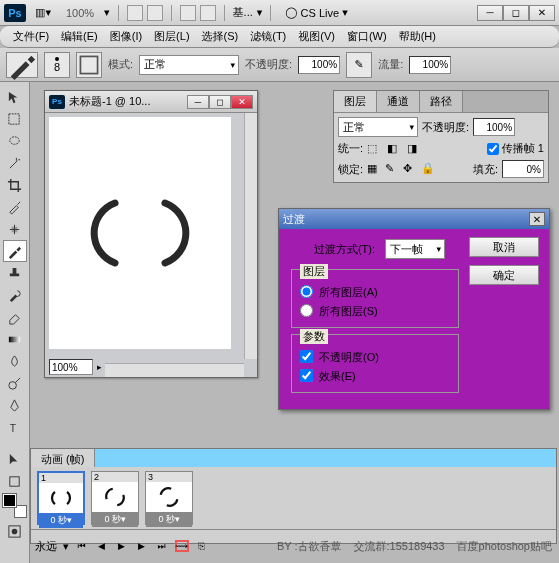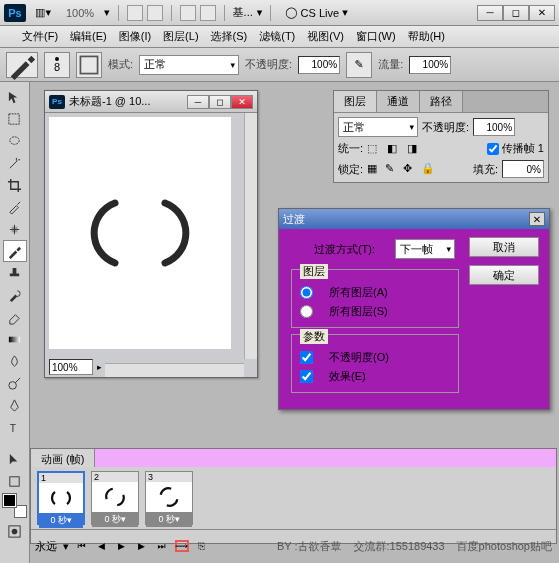--- a/index.html
+++ b/index.html
@@ -10,21 +10,21 @@
 .ps-logo { width: 22px; height: 18px; background: #001e36; color: #31a8ff; font-weight: bold; display: flex; align-items: center; justify-content: center; font-size: 11px; border-radius: 2px; }
 .tb-btn { padding: 2px 4px; border: 1px solid transparent; }
 .zoom { padding: 0 6px; color: #555; }
 .tb-icon { width: 16px; height: 16px; border: 1px solid #999; background: #e8e8e8; }
 .tb-sep { width: 1px; height: 16px; background: #999; margin: 0 4px; }
 .cslive { display: flex; align-items: center; gap: 3px; padding: 0 6px; }
 .winbtns { display: flex; margin-left: auto; }
 .winbtn { width: 26px; height: 16px; border: 1px solid #888; background: linear-gradient(#f4f4f4,#d8d8d8); display: flex; align-items: center; justify-content: center; font-size: 10px; }
 
 
-.menubar { height: 22px; background: linear-gradient(#eaeaea,#d8d8d8); display: flex; align-items: center; padding: 0 16px; border-bottom: 1px solid #888; }
+.menubar { height: 22px; background: linear-gradient(#eaeaea,#d8d8d8); display: flex; align-items: center; padding: 0 7px; border-bottom: 1px solid #888; border-radius: 9px; }
 .menu-item { padding: 2px 6px; }
 
 
 .optbar { height: 34px; background: linear-gradient(#d8d8d8,#c4c4c4); display: flex; align-items: center; padding: 2px 6px; gap: 6px; border-bottom: 1px solid #888; }
 .tool-preview { width: 32px; height: 26px; background: #e8e8e8; border: 1px solid #888; display: flex; align-items: center; justify-content: center; }
 .brush-box { width: 26px; height: 26px; border: 1px solid #888; background: #e8e8e8; display: flex; flex-direction: column; align-items: center; justify-content: center; font-size: 9px; }
 .opt-icon { width: 26px; height: 26px; border: 1px solid #888; background: #e8e8e8; display: flex; align-items: center; justify-content: center; }
 .opt-label { color: #444; }
 .dropdown { height: 20px; background: #fff; border: 1px solid #888; padding: 0 14px 0 4px; min-width: 100px; position: relative; display: flex; align-items: center; }
 .dropdown::after { content:"▾"; position: absolute; right: 3px; font-size: 9px; }
@@ -68,30 +68,30 @@
 .panel-icons { display: flex; gap: 6px; }
 .mini-icon { width: 14px; height: 14px; }
 
 
 .dialog { position: absolute; left: 278px; top: 208px; width: 272px; background: #a21caf; border: 1px solid #666; box-shadow: 2px 2px 4px rgba(0,0,0,0.4); z-index: 50; }
 .dlg-title { height: 20px; background: linear-gradient(#7b9ed8,#3f6bb8); color: #fff; display: flex; align-items: center; padding: 0 4px; justify-content: space-between; font-size: 12px; }
 .dlg-close { width: 16px; height: 14px; background: #d8d8d8; border: 1px solid #666; color: #000; display: flex; align-items: center; justify-content: center; font-size: 10px; }
 .dlg-body { padding: 10px; }
 .dlg-btns { position: absolute; right: 10px; top: 28px; display: flex; flex-direction: column; gap: 8px; }
 .dlg-btn { width: 70px; height: 20px; border: 1px solid #888; background: linear-gradient(#f8f8f8,#d8d8d8); display: flex; align-items: center; justify-content: center; }
-.dlg-row { display: flex; align-items: center; gap: 20px; margin-bottom: 10px; }
+.dlg-row { display: flex; align-items: center; gap: 10px; margin-bottom: 10px; }
 .dlg-label { width: 86px; text-align: right; }
 .dlg-input { width: 40px; height: 18px; border: 2px solid #4a7dce; background: #fff; text-align: center; }
 .fieldset { border: 1px solid #999; padding: 6px 8px; margin: 6px 80px 6px 2px; }
 .fieldset-title { background: #ece9d8; margin-top: -12px; width: fit-content; padding: 0 3px; margin-bottom: 4px; }
-.radio, .check { display: flex; align-items: center; gap: 16px; padding: 2px 0; }
+.radio, .check { display: flex; align-items: flex-start; gap: 6px; padding: 2px 0; }
 
 
 .animpanel { position: absolute; left: 30px; top: 448px; right: 2px; height: 96px; background: #d0d0d0; border: 1px solid #777; }
-.anim-tabs { height: 18px; background: #f0abfc; display: flex; }
+.anim-tabs { height: 18px; background: #7dd3fc; display: flex; }
 .frames { display: flex; padding: 4px 6px; gap: 6px; height: 62px; }
 .frame { width: 48px; border: 1px solid #888; background: #c8c8c8; display: flex; flex-direction: column; }
 .frame.sel { border: 2px solid #3874d6; }
 .frame-num { font-size: 9px; padding: 0 2px; background: #e0e0e0; }
 .frame-thumb { flex: 1; background: #fff; display: flex; align-items: center; justify-content: center; }
 .frame-thumb svg { width: 26px; height: 30px; }
 .frame-time { font-size: 9px; text-align: center; background: #3874d6; color: #fff; padding: 1px 0; }
 .frame-time.ns { background: #888; }
 .anim-ctrl { height: 18px; border-top: 1px solid #888; display: flex; align-items: center; padding: 16px 4px; gap: 6px; }
 .pbtn { width: 14px; height: 12px; display: flex; align-items: center; justify-content: center; font-size: 9px; }

